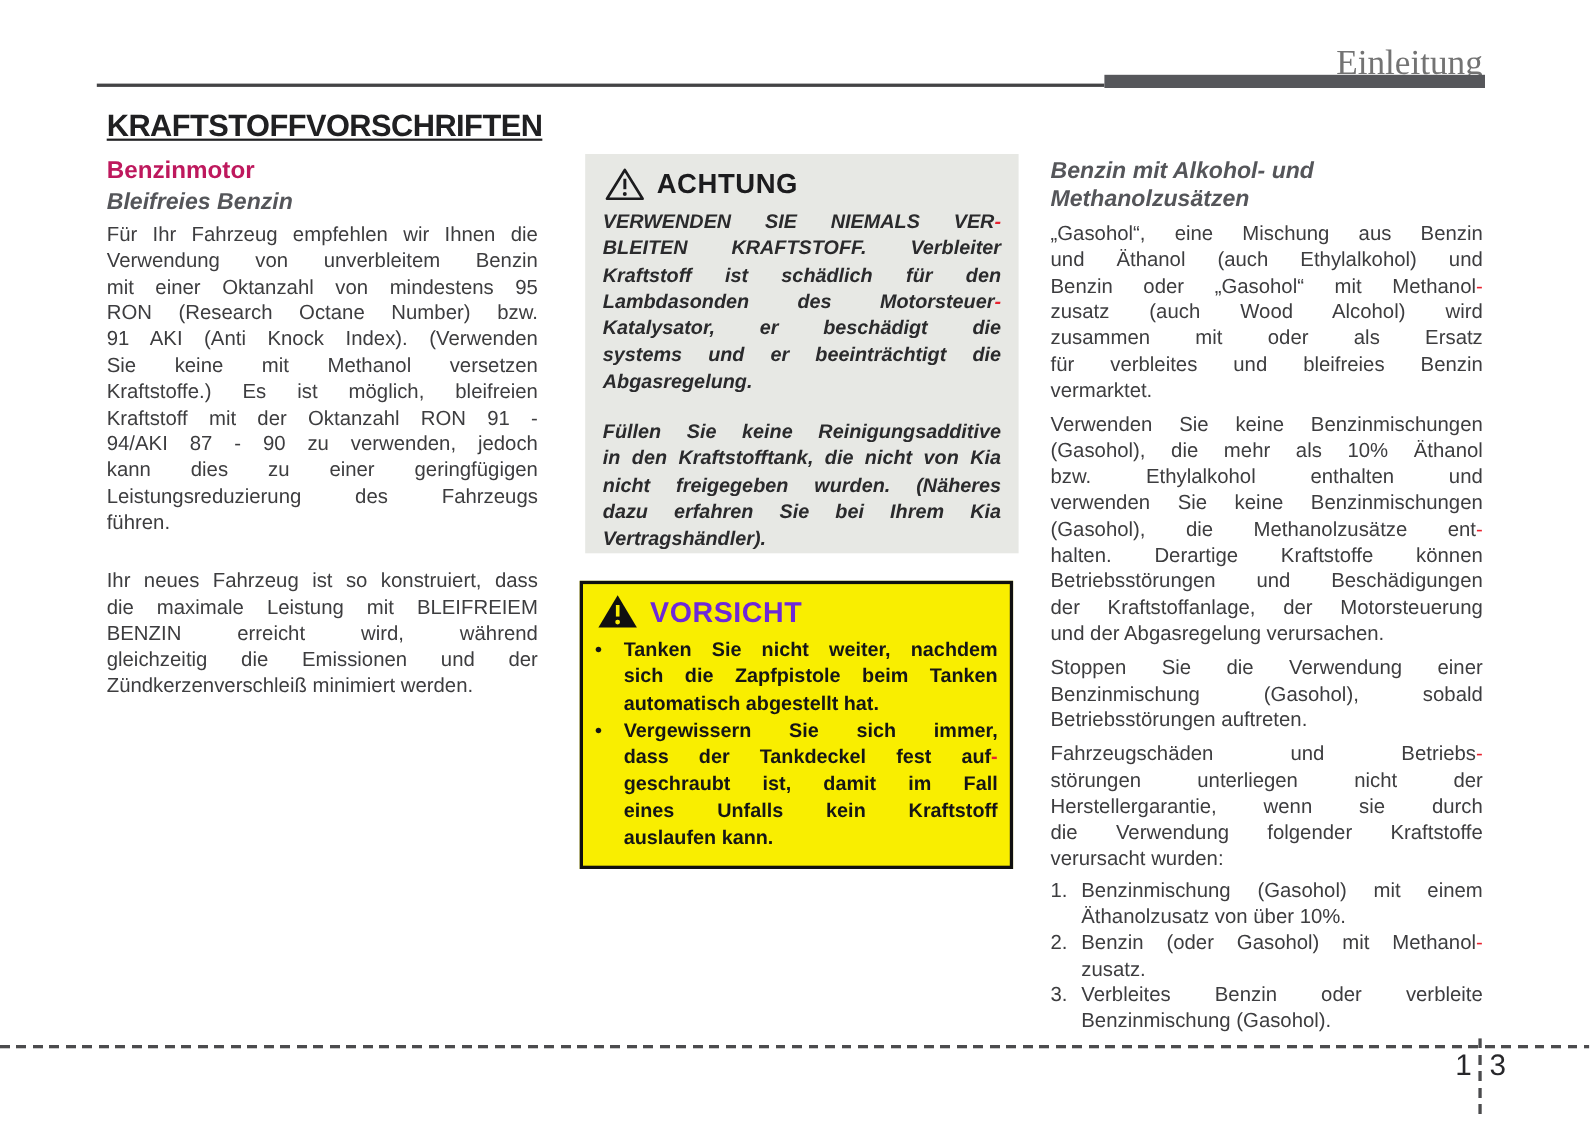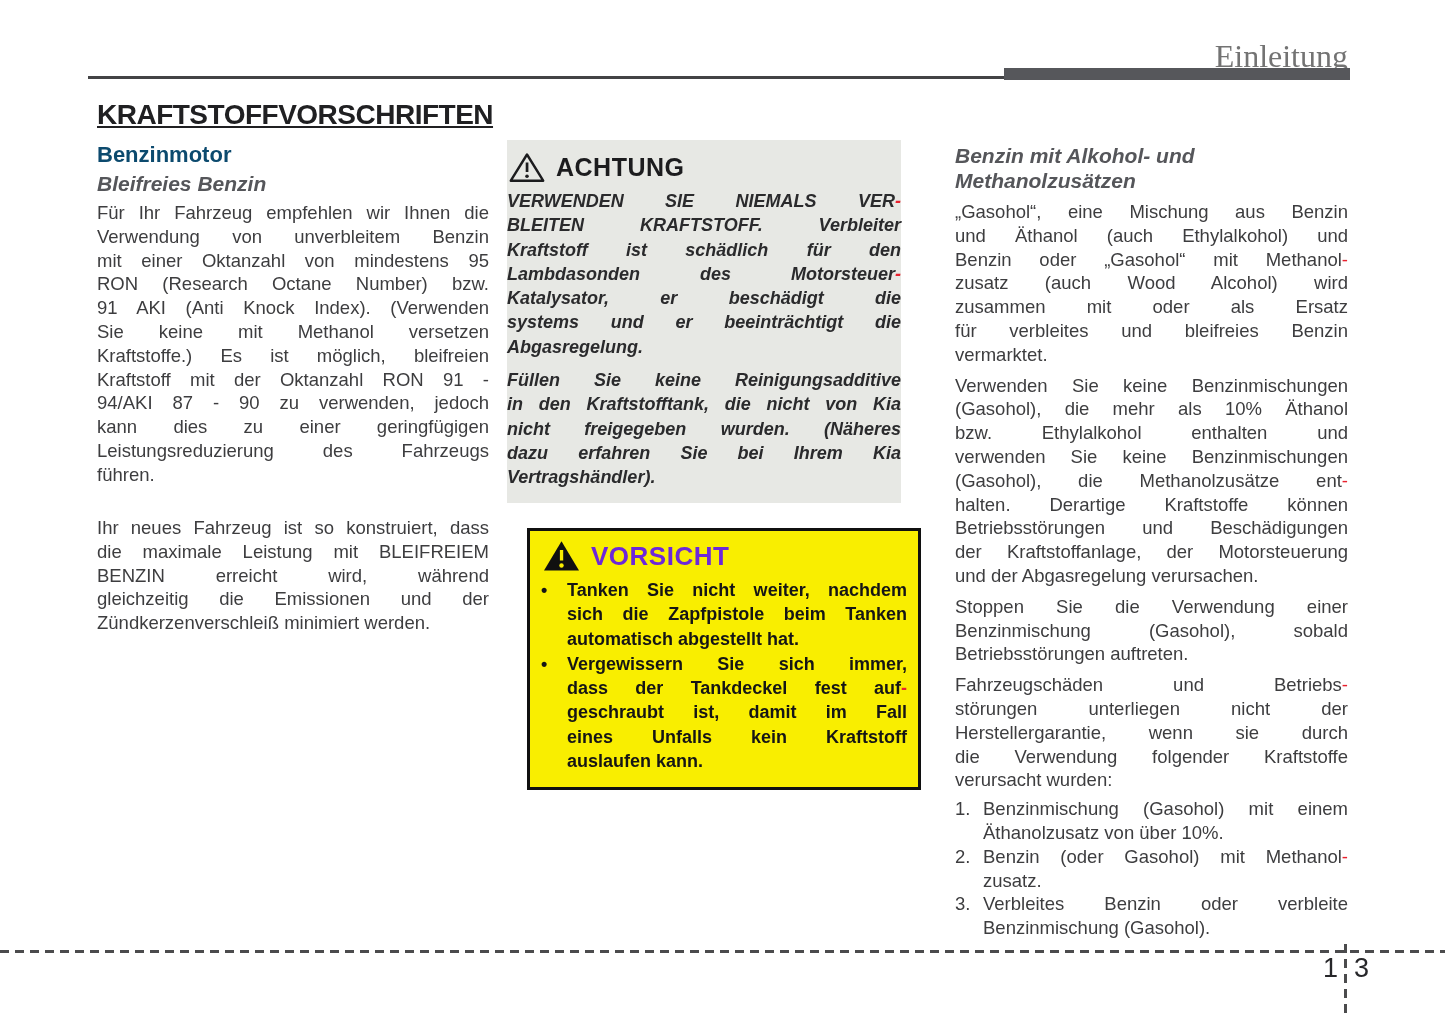--- a/index.html
+++ b/index.html
@@ -21,38 +21,38 @@
     position:absolute;top:38px;right:97px;
     font-family:"Liberation Serif", serif;font-size:32px;color:#737373;
   }
   .header-rule{position:absolute;left:88px;top:76px;width:916px;height:3px;background:#434345;}
   .header-bar{position:absolute;left:1004px;top:68px;width:346px;height:12px;background:var(--bar);}
   
   .page-title{
     position:absolute;left:97px;top:99px;font-size:28px;font-weight:bold;color:#202022;
     letter-spacing:-0.5px;white-space:nowrap;text-decoration:underline;
   }
-  .h-benzinmotor{position:absolute;left:97px;top:142px;font-size:22px;font-weight:bold;color:#0c4a6e;}
+  .h-benzinmotor{position:absolute;left:97px;top:142px;font-size:22px;font-weight:bold;color:#be185d;}
   .h-bleifrei{position:absolute;left:97px;top:172px;font-size:21px;font-weight:bold;font-style:italic;color:var(--graylbl);}
   .col{position:absolute;width:392px;font-size:18.5px;line-height:23.8px;}
   .left-p1{left:97px;top:201px;}
   .left-p2{left:97px;top:516px;}
   
   .tl{text-align:justify;text-align-last:justify;white-space:normal;}
   .tl.last{text-align-last:left;}
   .rhy{color:var(--red);}
   
   .warning-box{
-    position:absolute;left:507px;top:140px;width:394px;height:363px;background:var(--warn-bg);
-    box-sizing:border-box;padding:10px 0;
+    position:absolute;left:532px;top:140px;width:394px;height:363px;background:var(--warn-bg);
+    box-sizing:border-box;padding:10px 16px;
   }
   .box-title-row{display:flex;align-items:center;gap:11px;margin:2px 0 6px 2px;}
   .warning-box .box-title{font-size:25px;font-weight:bold;color:#1c1c1e;letter-spacing:0.5px;}
   .warn-body{font-size:18px;line-height:24.3px;font-weight:bold;font-style:italic;color:#2a2a2c;}
-  .warn-body.p2{margin-top:9px;}
+  .warn-body.p2{margin-top:21px;}
   
   .caution-box{
     position:absolute;left:527px;top:528px;width:394px;height:262px;background:var(--caut-bg);
     border:3px solid #101010;box-sizing:border-box;padding:7px 11px;
   }
   .caution-box .box-title{font-size:26px;font-weight:bold;color:#6d28d9;letter-spacing:0.5px;}
   .bullet-item{display:flex;margin-top:1px;}
   .bullet-dot{width:26px;font-size:18px;font-weight:bold;color:#151515;line-height:24.3px;}
   .bullet-text{flex:1;font-size:18px;line-height:24.3px;font-weight:bold;color:#151515;}
   

